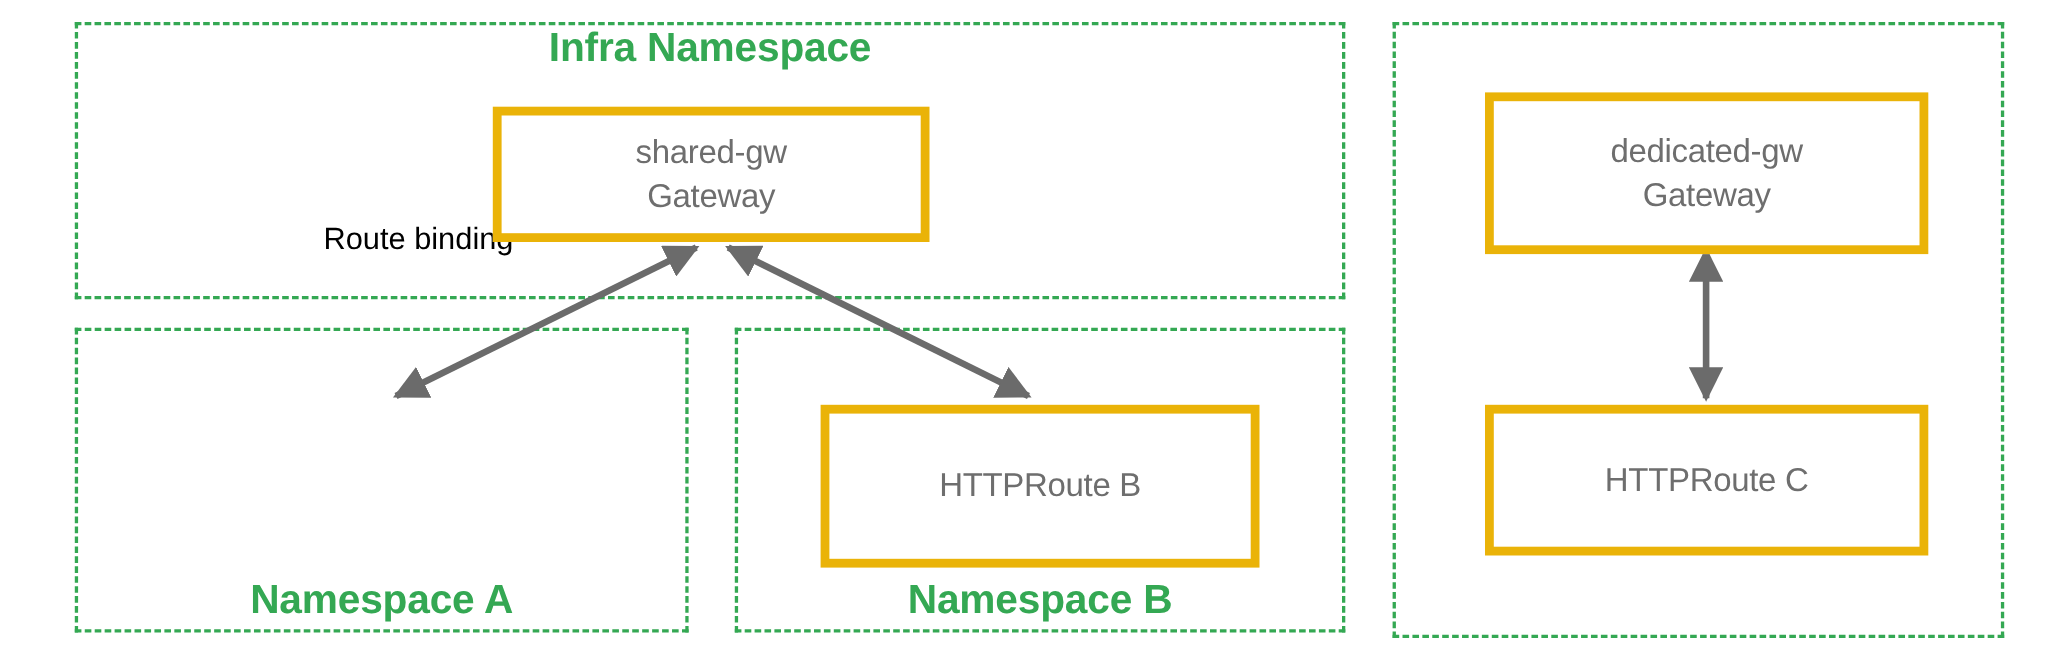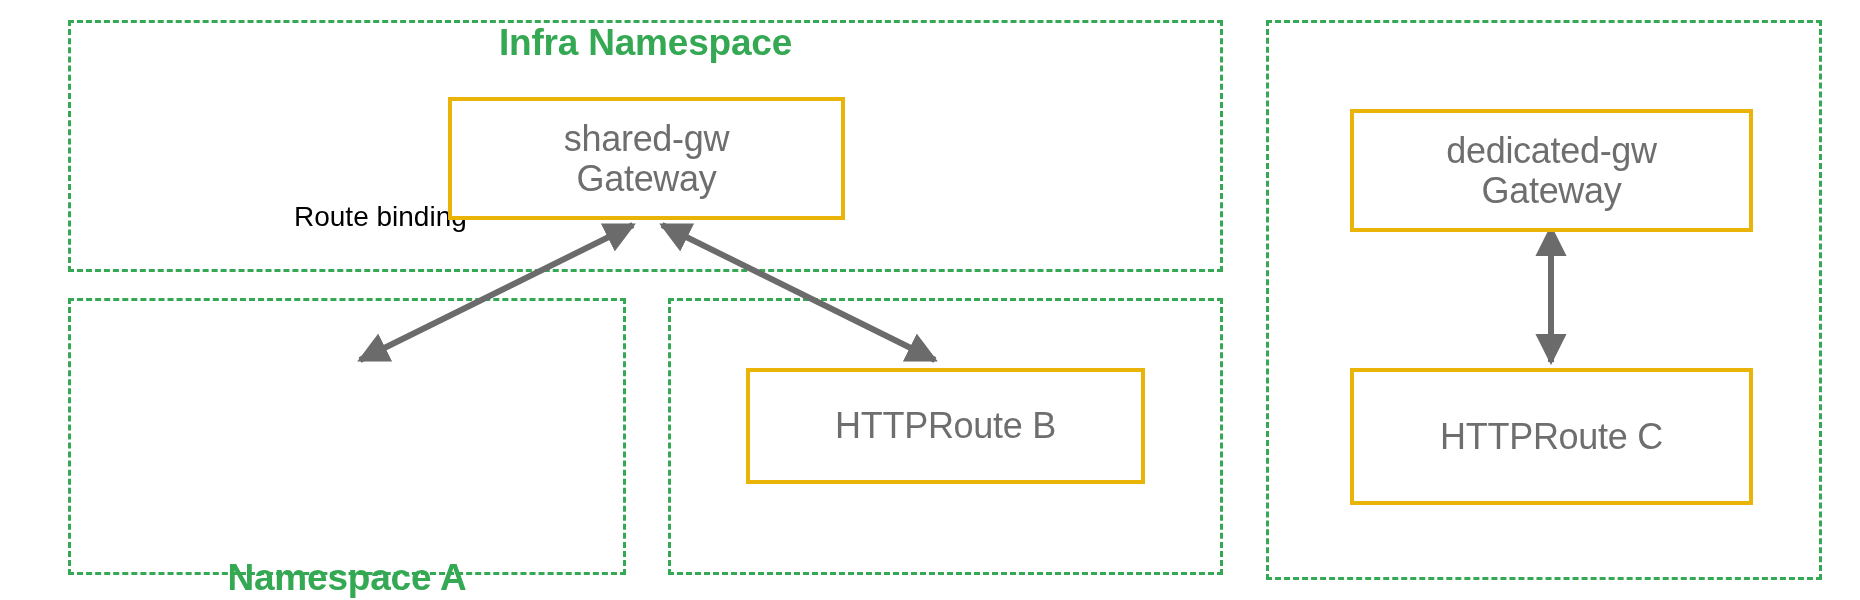--- a/index.html
+++ b/index.html
@@ -28,29 +28,29 @@
     color: #34A853;
     font-weight: bold;
     font-size: 37px;
     line-height: 34px;
     text-align: center;
     white-space: nowrap;
     letter-spacing: -0.2px;
   }
   .node-box {
     position: absolute;
-    border: 4px solid #eab308;
+    border: 8px solid #eab308;
     box-sizing: border-box;
     background: #ffffff;
     display: flex;
     align-items: center;
     justify-content: center;
     text-align: center;
     color: #6E6E6E;
-    font-size: 36px;
+    font-size: 30px;
     line-height: 40px;
     letter-spacing: -0.3px;
   }
   .node-label {
     display: block;
     white-space: pre-line;
   }
   .edge-label {
     position: absolute;
     color: #000000;
@@ -75,22 +75,23 @@
   <div class="ns-box" style="left:68px; top:20px; width:1155px; height:252px;"></div>
 
   <div class="ns-box" style="left:68px; top:298px; width:558px; height:277px;"></div>
 
   <div class="ns-box" style="left:668px; top:298px; width:555px; height:277px;"></div>
 
   <div class="ns-box" style="left:1266px; top:20px; width:556px; height:560px;"></div>
 
   <div class="ns-title" style="left:68px; top:26px; width:1155px;">Infra Namespace</div>
 
-  <div class="ns-title" style="left:68px; top:528px; width:558px;margin-top:33px;">Namespace A</div>
+  <div class="ns-title" style="left:68px; top:528px; width:558px;">Namespace A</div>
 
+  <div class="ns-title" style="left:668px; top:528px; width:555px;">Namespace B</div>
 
 
   <svg id="edges" viewBox="0 0 1860 600" xmlns="http://www.w3.org/2000/svg">
     <defs>
       <marker id="arrowhead" viewBox="0 0 10 10" refX="9" refY="5" markerWidth="5.2" markerHeight="5.2" orient="auto-start-reverse">
         <path d="M 0 0 L 10 5 L 0 10 z" fill="#6B6B6B"></path>
       </marker>
     </defs>
 
       HTTPRoute A --&gt;
@@ -109,27 +110,27 @@
     </g>
   </svg>
 
   <div class="edge-label" style="left:294px; top:201px;">Route binding</div>
 
   <div class="node-box" style="left:448px; top:97px; width:397px; height:123px;">
     <span class="node-label">shared-gw
 Gateway</span>
   </div>
 
-  <div class="node-box" style="left:1350px; top:109px; width:403px; height:123px;align-items:center;">
+  <div class="node-box" style="left:1350px; top:84px; width:403px; height:147px;align-items:center;">
     <span class="node-label">dedicated-gw
 Gateway</span>
   </div>
 
 
-  <div class="node-box" style="left:746px; top:368px; width:399px; height:116px;">
+  <div class="node-box" style="left:746px; top:368px; width:399px; height:148px;">
     <span class="node-label">HTTPRoute B</span>
   </div>
 
   <div class="node-box" style="left:1350px; top:368px; width:403px; height:137px;">
     <span class="node-label">HTTPRoute C</span>
   </div>
 
 </div>
 
 </body></html>

